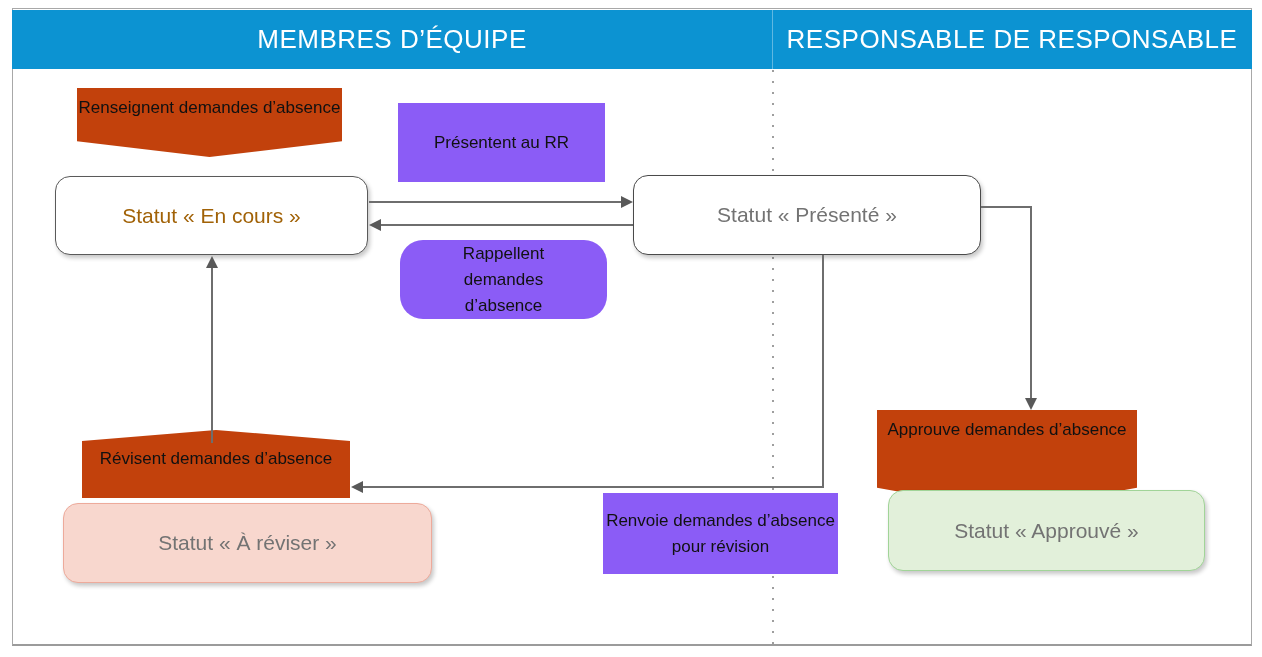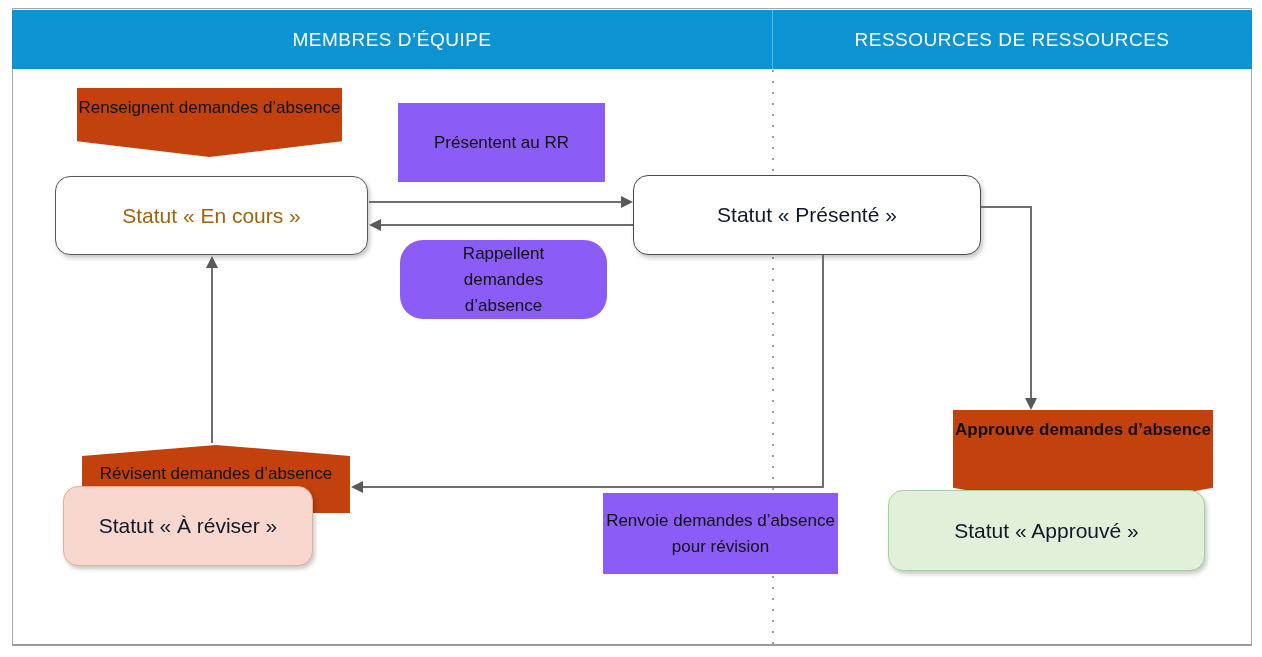--- a/index.html
+++ b/index.html
@@ -20,21 +20,21 @@
     background:#ffffff;
   }
 
   
   .lane-header {
     position:absolute; left:12px; top:10px; width:1240px; height:59px;
     background:#0c93d2;
     display:flex;
   }
   .lane-title {
-    color:#ffffff; font-size:19px; letter-spacing:0.5px;
+    color:#ffffff; font-size:26px; letter-spacing:0.5px;
     display:flex; align-items:center; justify-content:center;
     height:100%;
   }
   .lane-title.left  { width:760px; }
   .lane-title.right { width:480px; }
   .lane-header-divider {
     position:absolute; left:760px; top:0; width:1px; height:100%;
     background:rgba(255,255,255,0.35);
   }
 
@@ -60,21 +60,21 @@
   }
   .banner.point-down { clip-path:polygon(0 0, 100% 0, 100% 77%, 50% 100%, 0 77%); padding-top:7px; }
   .banner.point-up   { clip-path:polygon(0 16%, 50% 0, 100% 16%, 100% 100%, 0 100%); padding-top:16px; }
 
   
   .state-box {
     position:absolute; border-radius:15px; background:#ffffff;
     border:1.5px solid #4a4a4a;
     box-shadow:2px 3px 4px rgba(0,0,0,0.22);
     display:flex; align-items:center; justify-content:center;
-    font-size:21px; color:#0f172a;
+    font-size:21px; color:#737373;
   }
   .state-box.muted    { color:#a16207; border-color:#5a5a5a; }
   .state-box.approved { background:#e2f0da; border-color:#a1d498; }
   .state-box.revise   { background:#f8d7ce; border-color:#edaa9b; }
 
   
   .line-h { position:absolute; height:2px; background:#6e6e6e; }
   .line-v { position:absolute; width:2px;  background:#6e6e6e; }
   .head { position:absolute; width:0; height:0; }
   .head.right { border-top:6px solid transparent; border-bottom:6px solid transparent; border-left:12px solid #595959; }
@@ -84,21 +84,21 @@
 </style>
 </head>
 <body>
 
 <div class="canvas">
 
   <div class="frame"></div>
 
   <div class="lane-header">
     <div class="lane-title left">MEMBRES D’ÉQUIPE</div>
-    <div class="lane-title right">RESSOURCES DE RESSOURCES</div>
+    <div class="lane-title right">RESPONSABLE DE RESPONSABLE</div>
     <div class="lane-header-divider"></div>
   </div>
 
   <div class="lane-dotted"></div>
 
   <div class="banner point-down" style="left:77px; top:88px; width:265px; height:69px;">Renseignent demandes d’absence</div>
 
   <div class="state-box muted" style="left:55px; top:176px; width:313px; height:79px;">Statut « En cours »</div>
 
   <div class="action-label" style="left:398px; top:103px; width:207px; height:79px;">Présentent au RR</div>
@@ -110,30 +110,30 @@
   <div class="head left" style="left:369px; top:219px;"></div>
 
   <div class="action-label" style="left:400px; top:240px; width:207px; height:79px; padding:0 34px;border-radius:23px;">Rappellent demandes d’absence</div>
 
   <div class="state-box" style="left:633px; top:175px; width:348px; height:80px;">Statut « Présenté »</div>
 
   <div class="line-h" style="left:981px; top:206px; width:51px;"></div>
   <div class="line-v" style="left:1030px; top:206px; height:193px;"></div>
   <div class="head down" style="left:1025px; top:398px;"></div>
 
-  <div class="banner point-down" style="left:953px; top:410px; width:260px; height:101px;font-weight:bold;">Approuve demandes d’absence</div>
+  <div class="banner point-down" style="left:877px; top:410px; width:260px; height:101px;">Approuve demandes d’absence</div>
 
   <div class="state-box approved" style="left:888px; top:490px; width:317px; height:81px;">Statut « Approuvé »</div>
 
   <div class="line-v" style="left:822px; top:255px; height:233px;"></div>
   <div class="line-h" style="left:362px; top:486px; width:462px;"></div>
   <div class="head left" style="left:351px; top:481px;"></div>
 
   <div class="action-label" style="left:603px; top:493px; width:235px; height:81px; padding:0 0;">Renvoie demandes d’absence pour révision</div>
 
-  <div class="banner point-up" style="left:82px; top:445px; width:268px; height:68px;">Révisent demandes d’absence</div>
+  <div class="banner point-up" style="left:82px; top:430px; width:268px; height:68px;">Révisent demandes d’absence</div>
 
   <div class="line-v" style="left:211px; top:266px; height:177px;"></div>
   <div class="head up" style="left:206px; top:256px;"></div>
 
-  <div class="state-box revise" style="left:63px; top:486px; width:250px; height:80px;">Statut « À réviser »</div>
+  <div class="state-box revise" style="left:63px; top:503px; width:369px; height:80px;">Statut « À réviser »</div>
 
 </div>
 
 </body></html>

